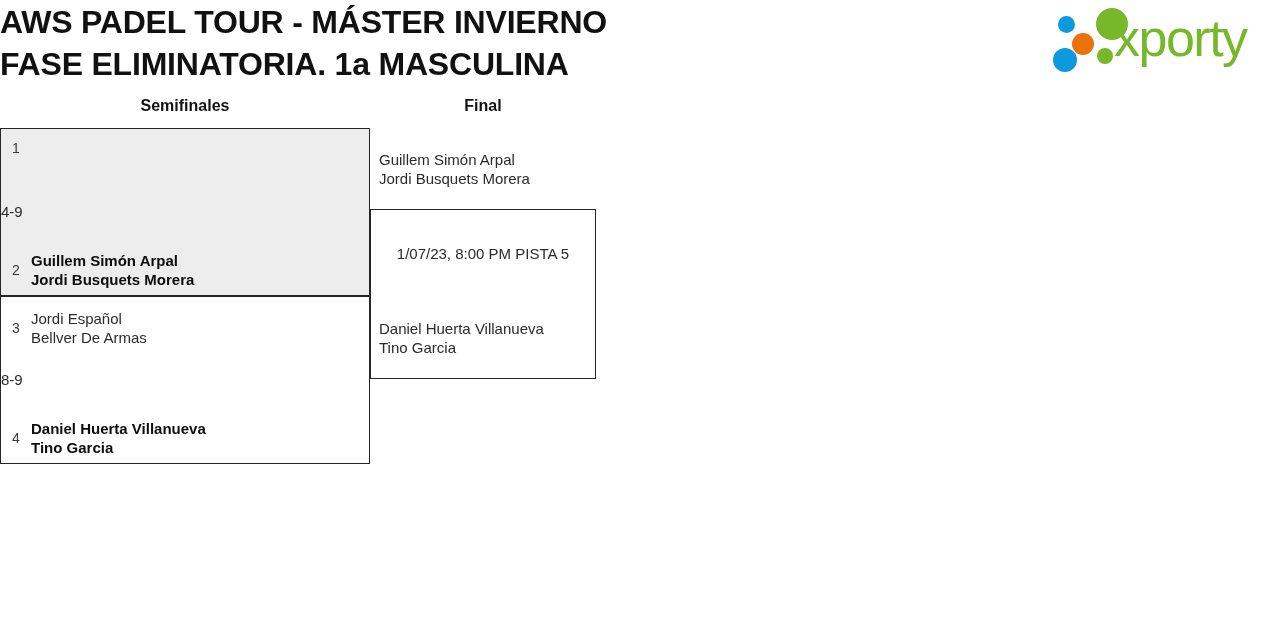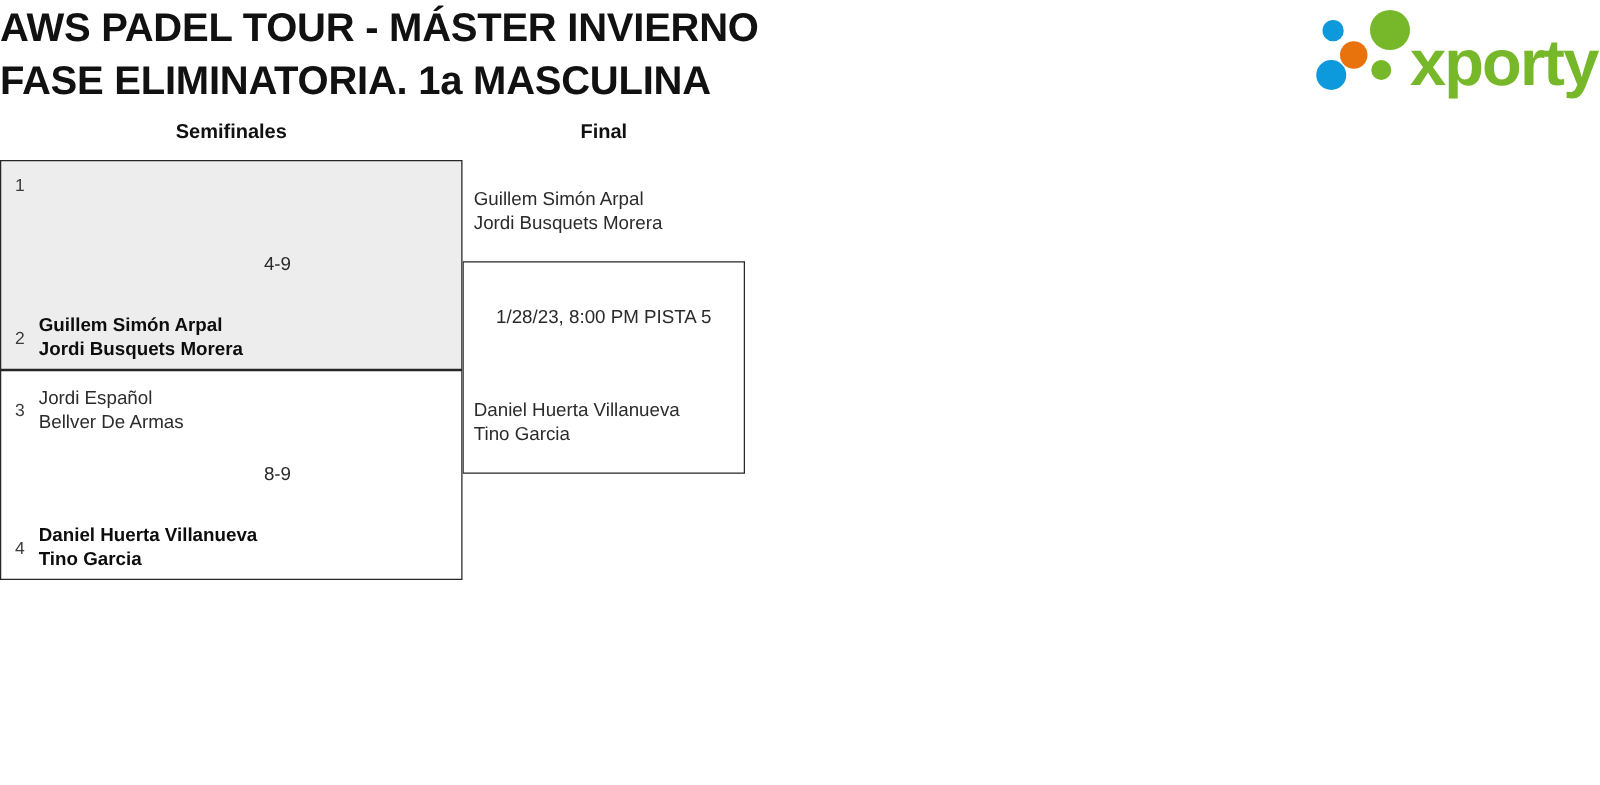--- a/index.html
+++ b/index.html
@@ -53,27 +53,26 @@
     position: absolute;
     border-radius: 50%;
   }
   .dot-blue-sm   { left: 10px; top: 10px;  width: 17px; height: 17px; }
   .dot-orange    { left: 24px; top: 27px;  width: 22px; height: 22px; }
   .dot-green-lg  { left: 48px; top: 2px;   width: 32px; height: 32px; }
   .dot-green-sm  { left: 49px; top: 42px;  width: 16px; height: 16px; }
   .dot-blue-lg   { left: 5px;  top: 42px;  width: 24px; height: 24px; }
   .brand-word {
     position: absolute;
-    left: 86px;
+    left: 72px;
     top: 3px;
     font-size: 52px;
-    font-weight: 700;
+    font-weight: 400;
     line-height: 62px;
     letter-spacing: -1.5px;
-    margin-top: 13px;
   }
 
   
   .round-heading {
     position: absolute;
     font-size: 16px;
     font-weight: 700;
     color: #111111;
     text-align: center;
     top: 97px;
@@ -128,24 +127,22 @@
   .team.winner .players { font-weight: 700; color: #0d0d0d; }
 
   .team.top    { top: 12px; }
   .team.bottom { top: 122px; }
 
   .score {
     position: absolute;
     left: 0;
     top: 74px;
     width: 100%;
-    text-align: center;
-    font-size: 15px;
-    color: #2b2b2b;
-    padding-left: 37px;
+    font-size: 15px;
+    color: #2b2b2b;
   }
 
   
   .final-team {
     position: absolute;
     left: 8px;
     width: 210px;
     font-size: 15px;
     line-height: 19px;
     color: #2b2b2b;
@@ -210,18 +207,18 @@
     <div class="team bottom winner">
       <span class="seed">4</span>
       <span class="players">Daniel Huerta Villanueva
 Tino Garcia</span>
     </div>
   </div>
 
   <div class="match-box final-box">
     <div class="final-team t1">Guillem Simón Arpal
 Jordi Busquets Morera</div>
-    <div class="final-schedule">1/28/23, 8:00 PM PISTA 5</div>
+    <div class="final-schedule">1/07/23, 8:00 PM PISTA 5</div>
     <div class="final-team t2">Daniel Huerta Villanueva
 Tino Garcia</div>
   </div>
 
 </div>
 
 </body></html>

